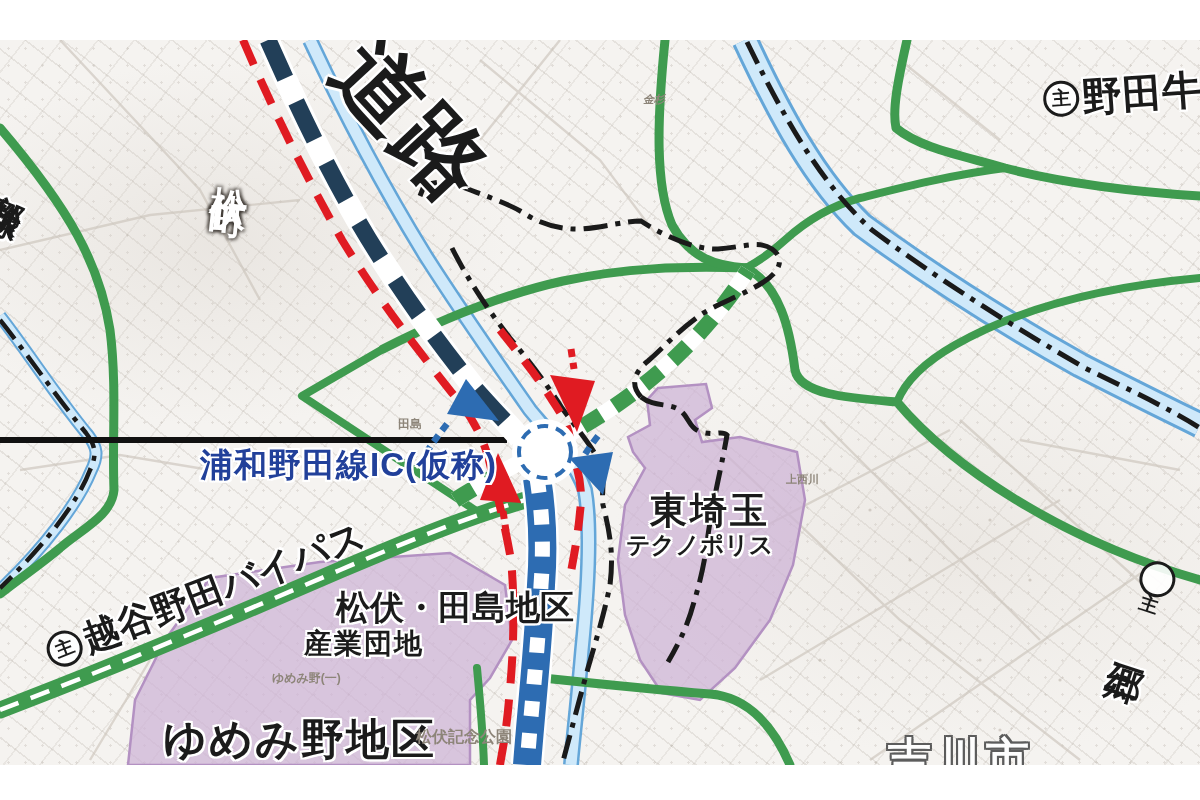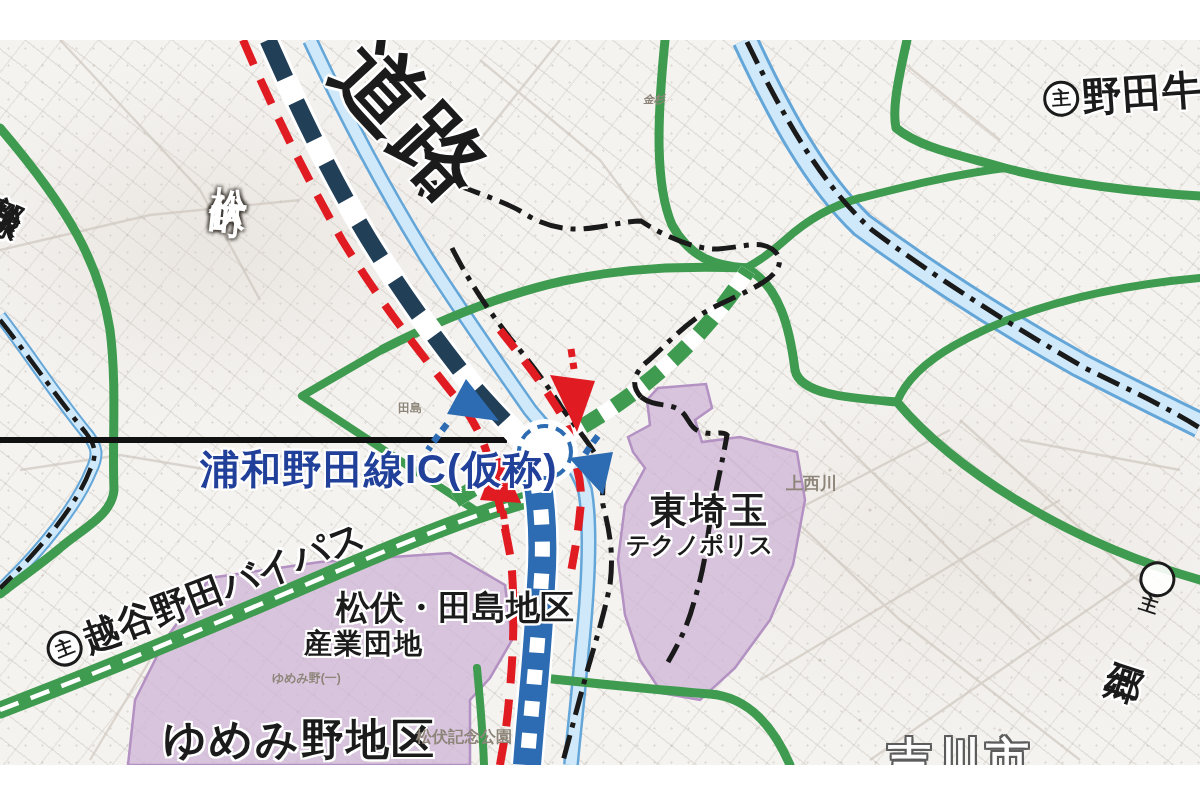--- a/index.html
+++ b/index.html
@@ -33,33 +33,33 @@
           background:rgba(255,255,255,.9);font-size:19px;font-weight:bold;color:#1b1b1b;
           margin-right:3px;flex:none;text-shadow:none;}
   .rowlbl{display:flex;align-items:center;}
   #title-road{left:383px;top:-16px;font-size:88px;line-height:90px;font-weight:900;
               transform:rotate(47deg);transform-origin:0 0;letter-spacing:2px;}
   #lbl-matsubushi-town{left:212px;top:118px;font-size:37px;letter-spacing:8px;transform:rotate(6deg);}
   #lbl-kasukabe{left:8px;top:136px;font-size:31px;letter-spacing:4px;transform:rotate(24deg);transform-origin:top center;}
   #lbl-noda-ushiku{left:1043px;top:32px;font-size:40px;transform:rotate(-4deg);}
   #lbl-misato{left:1143px;top:522px;font-size:37px;transform:rotate(18deg);transform-origin:top center;}
   #lbl-misato .marker{margin:0 0 4px 0;}
-  #lbl-ic{left:200px;top:408px;font-size:40px;letter-spacing:1px;color:#21409a;}
+  #lbl-ic{left:200px;top:408px;font-size:33px;letter-spacing:1px;color:#21409a;}
   #lbl-bypass{left:48px;top:596px;font-size:37px;transform:rotate(-21deg);transform-origin:left center;}
   #lbl-tajima1{left:306px;top:550px;font-size:34px;padding-left:30px;}
   #lbl-tajima2{left:304px;top:589px;font-size:28px;letter-spacing:2px;}
   #lbl-yumemino{left:163px;top:677px;font-size:43px;letter-spacing:2px;}
   #lbl-tech1{left:650px;top:452px;font-size:37px;letter-spacing:3px;}
   #lbl-tech2{left:626px;top:492px;font-size:24px;}
   #lbl-yoshikawa{left:888px;top:696px;font-size:43px;letter-spacing:6px;}
   #tiny-kanasugi{left:643px;top:52px;font-size:11px;font-style:italic;}
-  #tiny-tajima{left:398px;top:360px;}
+  #tiny-tajima{left:398px;top:376px;}
   #tiny-yumemino1{left:272px;top:630px;}
   #tiny-park{left:416px;top:668px;font-size:16px;margin-top:19px;}
-  #tiny-kaminishikawa{left:786px;top:432px;font-size:17px;}
+  #tiny-kaminishikawa{left:786px;top:432px;font-size:11px;}
 </style>
 </head>
 <body>
 
 <div id="stage">
   <div id="map">
 
     <svg id="overlay-svg" width="1200" height="725" viewBox="0 40 1200 725">
 
       <g stroke="#ccc5bc" stroke-width="2.4" fill="none" opacity="0.65">

